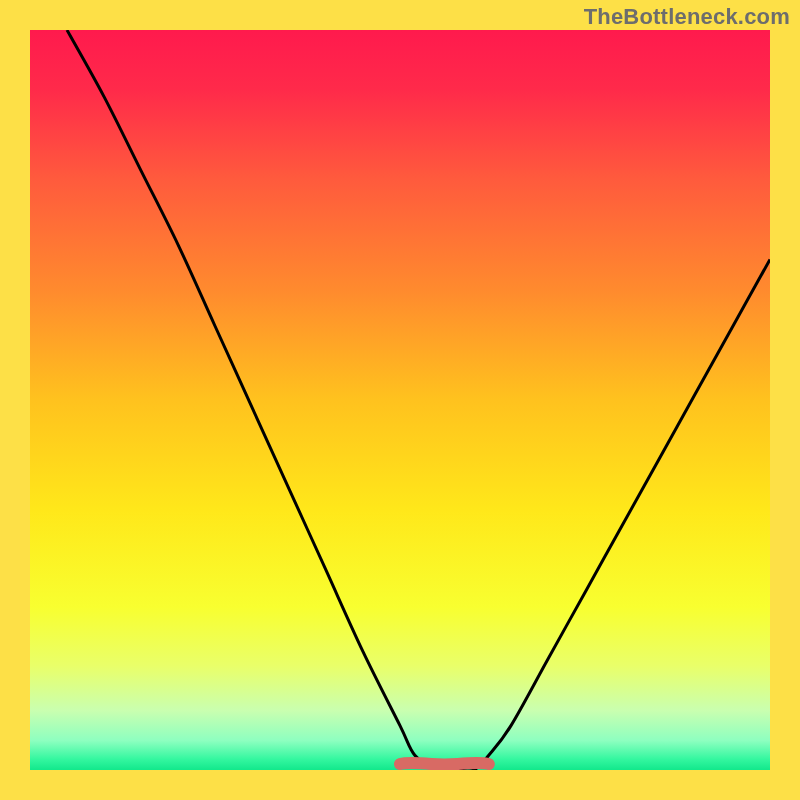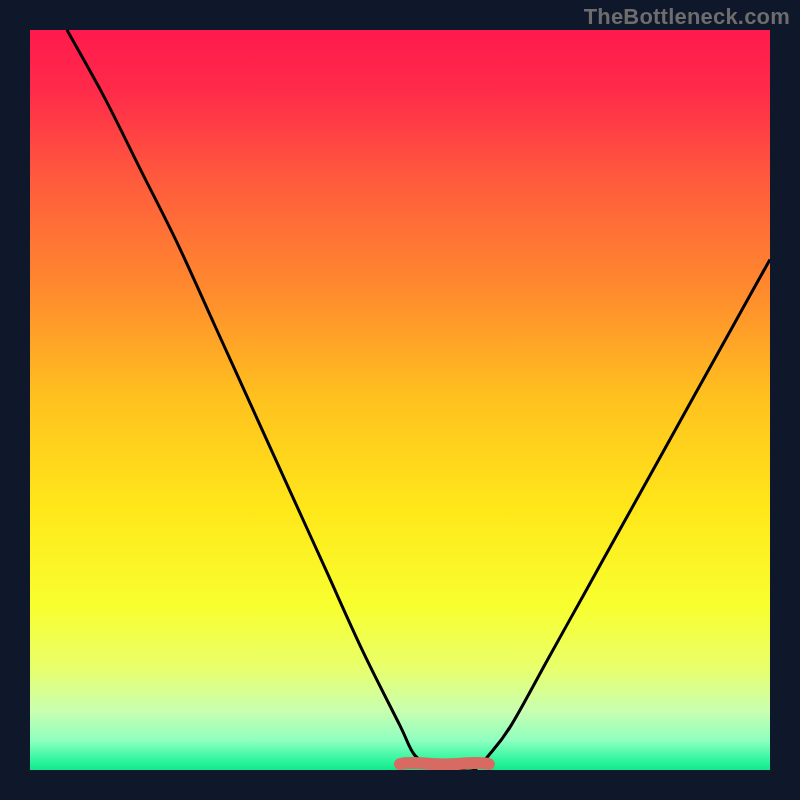--- a/index.html
+++ b/index.html
@@ -9,21 +9,21 @@
     height: 800px;
     background: #000;
     overflow: hidden;
   }
   .frame {
     position: absolute;
     left: 0;
     top: 0;
     width: 800px;
     height: 800px;
-    background: #0f172a;
+    background: #fde047;
   }
   .plot {
     position: absolute;
     left: 30px;
     top: 30px;
     width: 740px;
     height: 740px;
     overflow: hidden;
   }
   .gradient {

